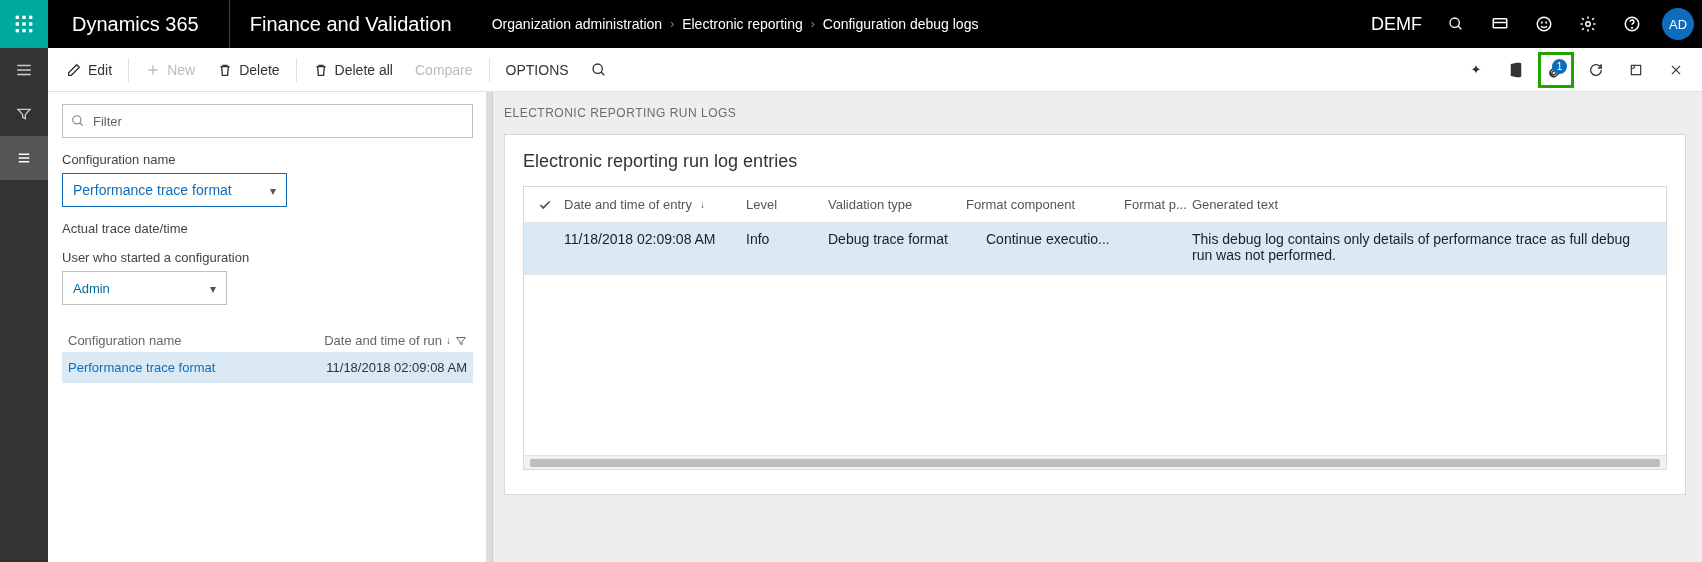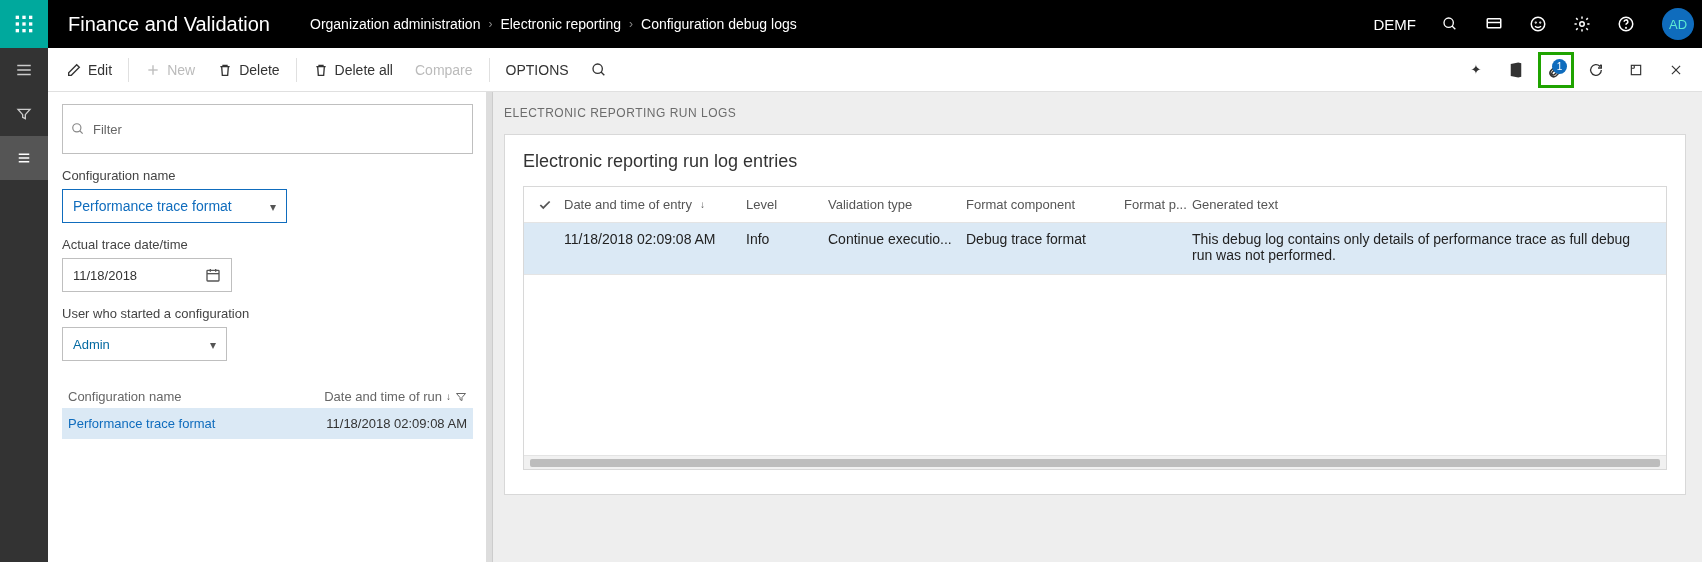--- a/index.html
+++ b/index.html
@@ -7,43 +7,43 @@
   
   .topbar { display: flex; align-items: center; height: 48px; background: #000; color: #fff; }
   .waffle { width: 48px; height: 48px; background: #00a99d; display: flex; align-items: center; justify-content: center; }
   .waffle svg { width: 20px; height: 20px; }
   .brand { font-size: 20px; padding: 0 30px 0 24px; border-right: 1px solid #444; height: 48px; display:flex; align-items:center;}
   .module { font-size: 20px; font-weight: 300; padding: 0 40px 0 20px; }
   .breadcrumb { display: flex; align-items: center; gap: 8px; font-size: 14px; color: #fff; }
   .breadcrumb .chev { color: #888; font-size: 12px; }
   .topbar-right { margin-left: auto; display: flex; align-items: center; gap: 4px; padding-right: 8px;}
   .topbar-right .ticon { width: 40px; height: 48px; display:flex; align-items:center; justify-content:center; color:#fff; font-size:16px;}
-  .legal { font-size: 15px; padding: 0 10px;}
-  .avatar { width: 32px; height: 32px; border-radius: 50%; background: #0f6cbd; display:flex; align-items:center; justify-content:center; font-size:13px; color:#5eead4; margin-left:12px; }
+  .legal { font-size: 18px; padding: 0 10px;}
+  .avatar { width: 32px; height: 32px; border-radius: 50%; background: #0f6cbd; display:flex; align-items:center; justify-content:center; font-size:13px; color:#ffffff; margin-left:6px; }
   
   .shell { display: flex; height: 514px; }
   .leftrail { width: 48px; background: #333; display:flex; flex-direction:column; align-items:center; }
   .rail-btn { width:48px; height:44px; display:flex; align-items:center; justify-content:center; color:#ccc; }
   .rail-btn.active { background: #555; }
   .workspace { flex:1; display:flex; flex-direction:column; background:#eeeeee; }
   
   .toolbar { height:44px; background:#fff; border-bottom:1px solid #e0e0e0; display:flex; align-items:center; padding: 0 8px; gap:2px;}
   .tbtn { display:flex; align-items:center; gap:6px; padding: 6px 10px; color:#333; font-size:14px; border-radius:2px; }
   .tbtn.disabled { color:#bbb; }
   .tbtn svg { width:16px; height:16px; }
   .tsep { width:1px; height:24px; background:#e0e0e0; margin:0 4px;}
   .toolbar-right { margin-left:auto; display:flex; align-items:center; gap:4px;}
   .toolbar-right .ibtn { width:36px; height:36px; display:flex; align-items:center; justify-content:center; position:relative;}
   .highlight-box { border:3px solid #1fa300; }
   .badge { position:absolute; top:4px; right:4px; background:#0f6cbd; color:#fff; width:15px; height:15px; font-size:10px; border-radius:50%; display:flex; align-items:center; justify-content:center;}
   
   .main { flex:1; display:flex; background:#eeeeee; overflow:hidden;}
   .left-pane { width:440px; background:#fff; border-right:1px solid #d0d0d0; padding:12px 14px 14px 14px; display:flex; flex-direction:column; gap:6px; position:relative;}
   .left-pane::after { content:""; position:absolute; right:-6px; top:0; bottom:0; width:6px; background:#ddd; border-right:1px solid #ccc;}
-  .filter-box { display:flex; align-items:center; border:1px solid #bfbfbf; height:50px; padding:0 8px; color:#666; gap:8px;}
+  .filter-box { display:flex; align-items:center; border:1px solid #bfbfbf; height:34px; padding:0 8px; color:#666; gap:8px;}
   .field-label { font-size:13px; color:#444; margin-top:8px;}
   .select { display:flex; align-items:center; justify-content:space-between; border:1px solid #bfbfbf; height:34px; padding:0 10px; width:225px;}
   .select.focus { border:1px solid #0f6cbd; }
   .select .val { color:#0f6cbd; font-size:14px;}
   .date-input { display:flex; align-items:center; justify-content:space-between; border:1px solid #bfbfbf; height:34px; padding:0 10px; width:170px;}
   .left-list { margin-top:18px; }
   .list-head { display:flex; justify-content:space-between; font-size:13px; color:#666; padding:4px 6px;}
   .list-head .col2 { display:flex; align-items:center; gap:4px;}
   .list-row { display:flex; justify-content:space-between; padding:8px 6px; background:#dbe9f5; }
   .list-row .n { color:#0f6cbd;}
@@ -83,20 +83,21 @@
           <rect x="18" y="2" width="4" height="4"></rect>
           <rect x="2" y="10" width="4" height="4"></rect>
           <rect x="10" y="10" width="4" height="4"></rect>
           <rect x="18" y="10" width="4" height="4"></rect>
           <rect x="2" y="18" width="4" height="4"></rect>
           <rect x="10" y="18" width="4" height="4"></rect>
           <rect x="18" y="18" width="4" height="4"></rect>
         </g>
       </svg>
   </div>
+  <div class="brand">Dynamics 365</div>
   <div class="module">Finance and Validation</div>
   <div class="breadcrumb">
     <span>Organization administration</span>
     <span class="chev">›</span>
     <span>Electronic reporting</span>
     <span class="chev">›</span>
     <span>Configuration debug logs</span>
   </div>
   <div class="topbar-right">
     <div class="legal">DEMF</div>
@@ -250,29 +251,20 @@
           <span>Filter</span>
         </div>
 
         <div class="field-label">Configuration name</div>
         <div class="select focus">
           <span class="val">Performance trace format</span>
           <span class="chev-down"></span>
         </div>
 
         <div class="field-label">Actual trace date/time</div>
-        <div class="date-input">
-          <span>11/18/2018</span>
-          <svg width="16" height="16" viewBox="0 0 24 24" fill="none" stroke="#555" stroke-width="2">
-              <rect x="3" y="5" width="18" height="16" rx="1"></rect>
-              <line x1="3" y1="10" x2="21" y2="10"></line>
-              <line x1="8" y1="3" x2="8" y2="7"></line>
-              <line x1="16" y1="3" x2="16" y2="7"></line>
-            </svg>
-        </div>
 
         <div class="field-label">User who started a configuration</div>
         <div class="select" style="width:165px;">
           <span style="color:#0369a1">Admin</span>
           <span class="chev-down"></span>
         </div>
 
         <div class="left-list">
           <div class="list-head">
             <span>Configuration name</span>
@@ -309,22 +301,22 @@
               <div class="gh c-level">Level</div>
               <div class="gh c-vtype">Validation type</div>
               <div class="gh c-fmt">Format component</div>
               <div class="gh c-fmtp">Format p...</div>
               <div class="gh c-gen">Generated text</div>
             </div>
             <div class="grid-row">
               <div class="gc c-check"></div>
               <div class="gc c-date">11/18/2018 02:09:08 AM</div>
               <div class="gc c-level">Info</div>
+              <div class="gc c-fmt">Debug trace format</div>
               <div class="gc c-vtype">Continue executio...</div>
-              <div class="gc c-fmt">Debug trace format</div>
               <div class="gc c-fmtp"></div>
               <div class="gc c-gen">This debug log contains only details of performance trace as full debug run was not performed.</div>
             </div>
             <div class="grid-body-space"></div>
             <div class="hscroll">
                 <div class="thumb"></div>
               </div>
           </div>
         </div>
       </div>

